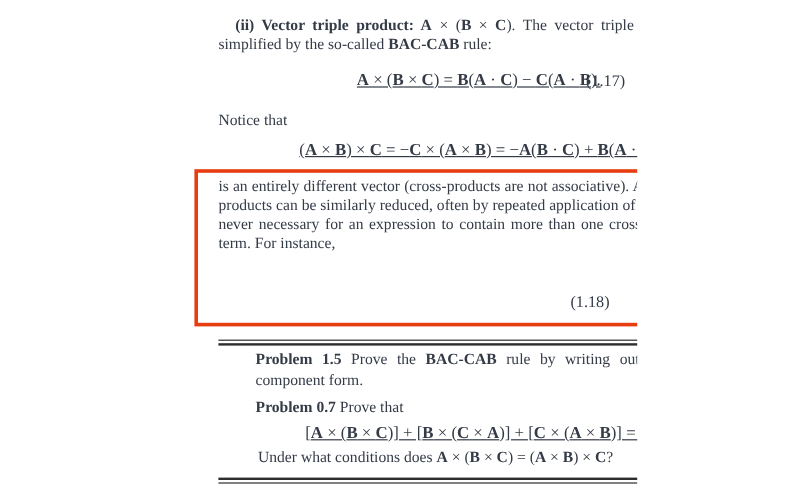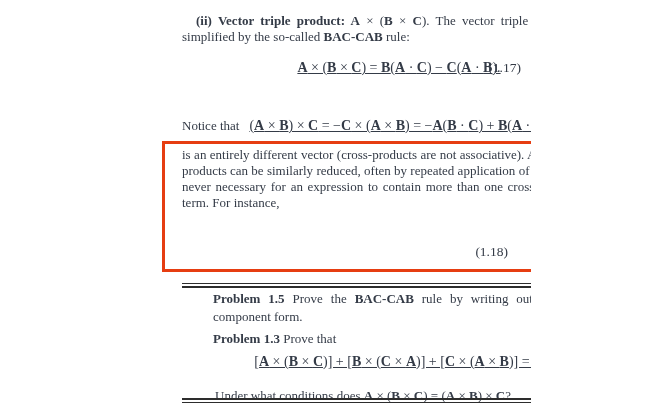--- a/index.html
+++ b/index.html
@@ -67,36 +67,36 @@
 </head>
 <body>
 
 <div class="page" style="color: rgb(52, 59, 71);">
 
   <p class="para" style="left:182px; top:13px; width:435px; text-indent:14px;"><b>(ii) Vector triple product: A</b> × (<b>B</b> × <b>C</b>). The vector triple product can be simplified by the so-called <b>BAC-CAB</b> rule:</p>
 
   <div class="eq" style="left:182px; top:60px; width:434px;"><b>A</b> × (<b>B</b> × <b>C</b>) = <b>B</b>(<b>A</b> · <b>C</b>) − <b>C</b>(<b>A</b> · <b>B</b>).</div>
   <div class="eqnum" style="top:60px; right:10px;">(1.17)</div>
 
-  <p class="plain" style="left:182px; top:92px;margin-top:26px;">Notice that</p>
+  <p class="plain" style="left:182px; top:92px;">Notice that</p>
 
   <div class="eq" style="left:182px; top:118px; width:434px;">(<b>A</b> × <b>B</b>) × <b>C</b> = −<b>C</b> × (<b>A</b> × <b>B</b>) = −<b>A</b>(<b>B</b> · <b>C</b>) + <b>B</b>(<b>A</b> · <b>C</b>)</div>
 
   <div class="highlight-box" style="border-color: rgb(230, 61, 17);"></div>
 
   <p class="para" style="left:182px; top:147px; width:435px;">is an entirely different vector (cross-products are not associative). All <i>higher</i> vector products can be similarly reduced, often by repeated application of Eq. 1.17, so it is never necessary for an expression to contain more than one cross product in any term. For instance,</p>
 
 
   <div class="eqnum" style="top:244px; right:23px;margin-left:44px;">(1.18)</div>
 
   <div class="rule-thin-thick" style="left:182px; top:283px; width:434px;"></div>
 
   <p class="para" style="left:213px; top:290px; width:403px; line-height:18px;"><b>Problem 1.5</b> Prove the <b>BAC-CAB</b> rule by writing out both sides in component form.</p>
 
-  <p class="plain" style="left:213px; top:331px;"><b>Problem 1.3</b> Prove that</p>
+  <p class="plain" style="left:213px; top:331px;"><b>Problem 0.7</b> Prove that</p>
 
   <div class="eq" style="left:182px; top:354px; width:434px;">[<b>A</b> × (<b>B</b> × <b>C</b>)] + [<b>B</b> × (<b>C</b> × <b>A</b>)] + [<b>C</b> × (<b>A</b> × <b>B</b>)] = <b>0</b>.</div>
 
-  <p class="plain" style="left:215px; top:388px;">Under what conditions does <b>A</b> × (<b>B</b> × <b>C</b>) = (<b>A</b> × <b>B</b>) × <b>C</b>?</p>
+  <p class="plain" style="left:215px; top:373px;">Under what conditions does <b>A</b> × (<b>B</b> × <b>C</b>) = (<b>A</b> × <b>B</b>) × <b>C</b>?</p>
 
   <div class="rule-thick-thin" style="left:182px; top:398px; width:434px;"></div>
 
 </div>
 
 </body></html>

